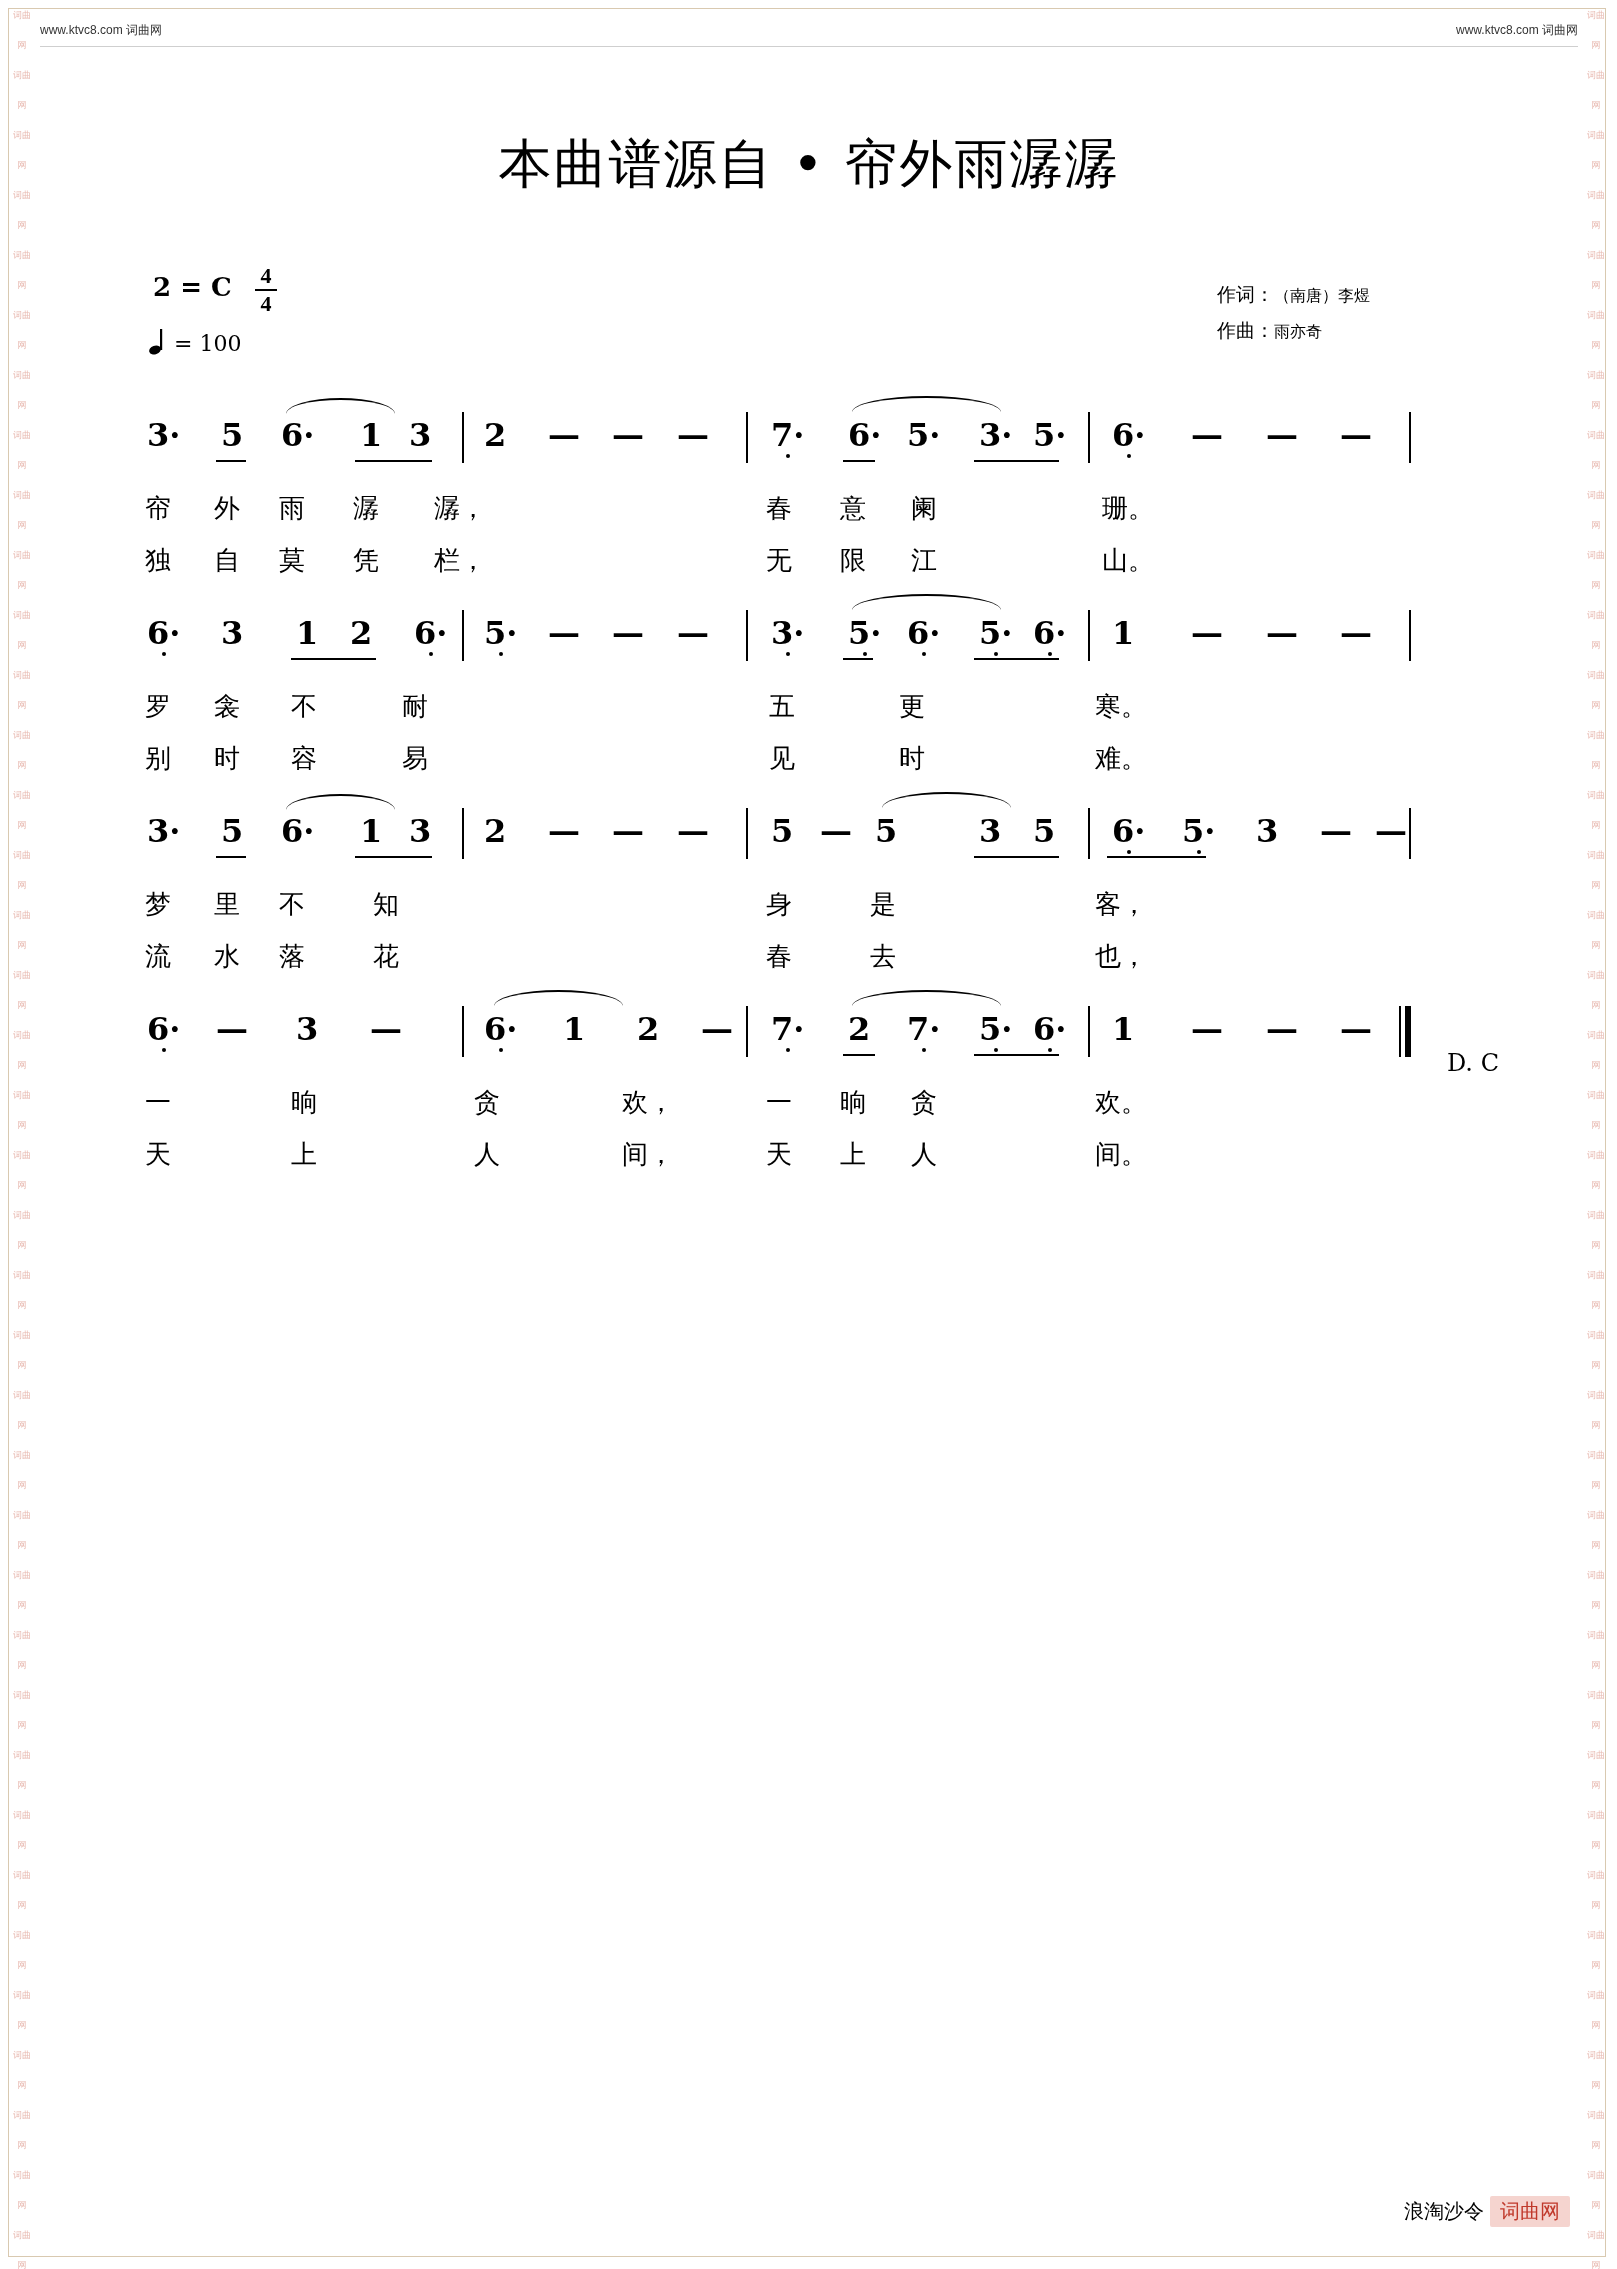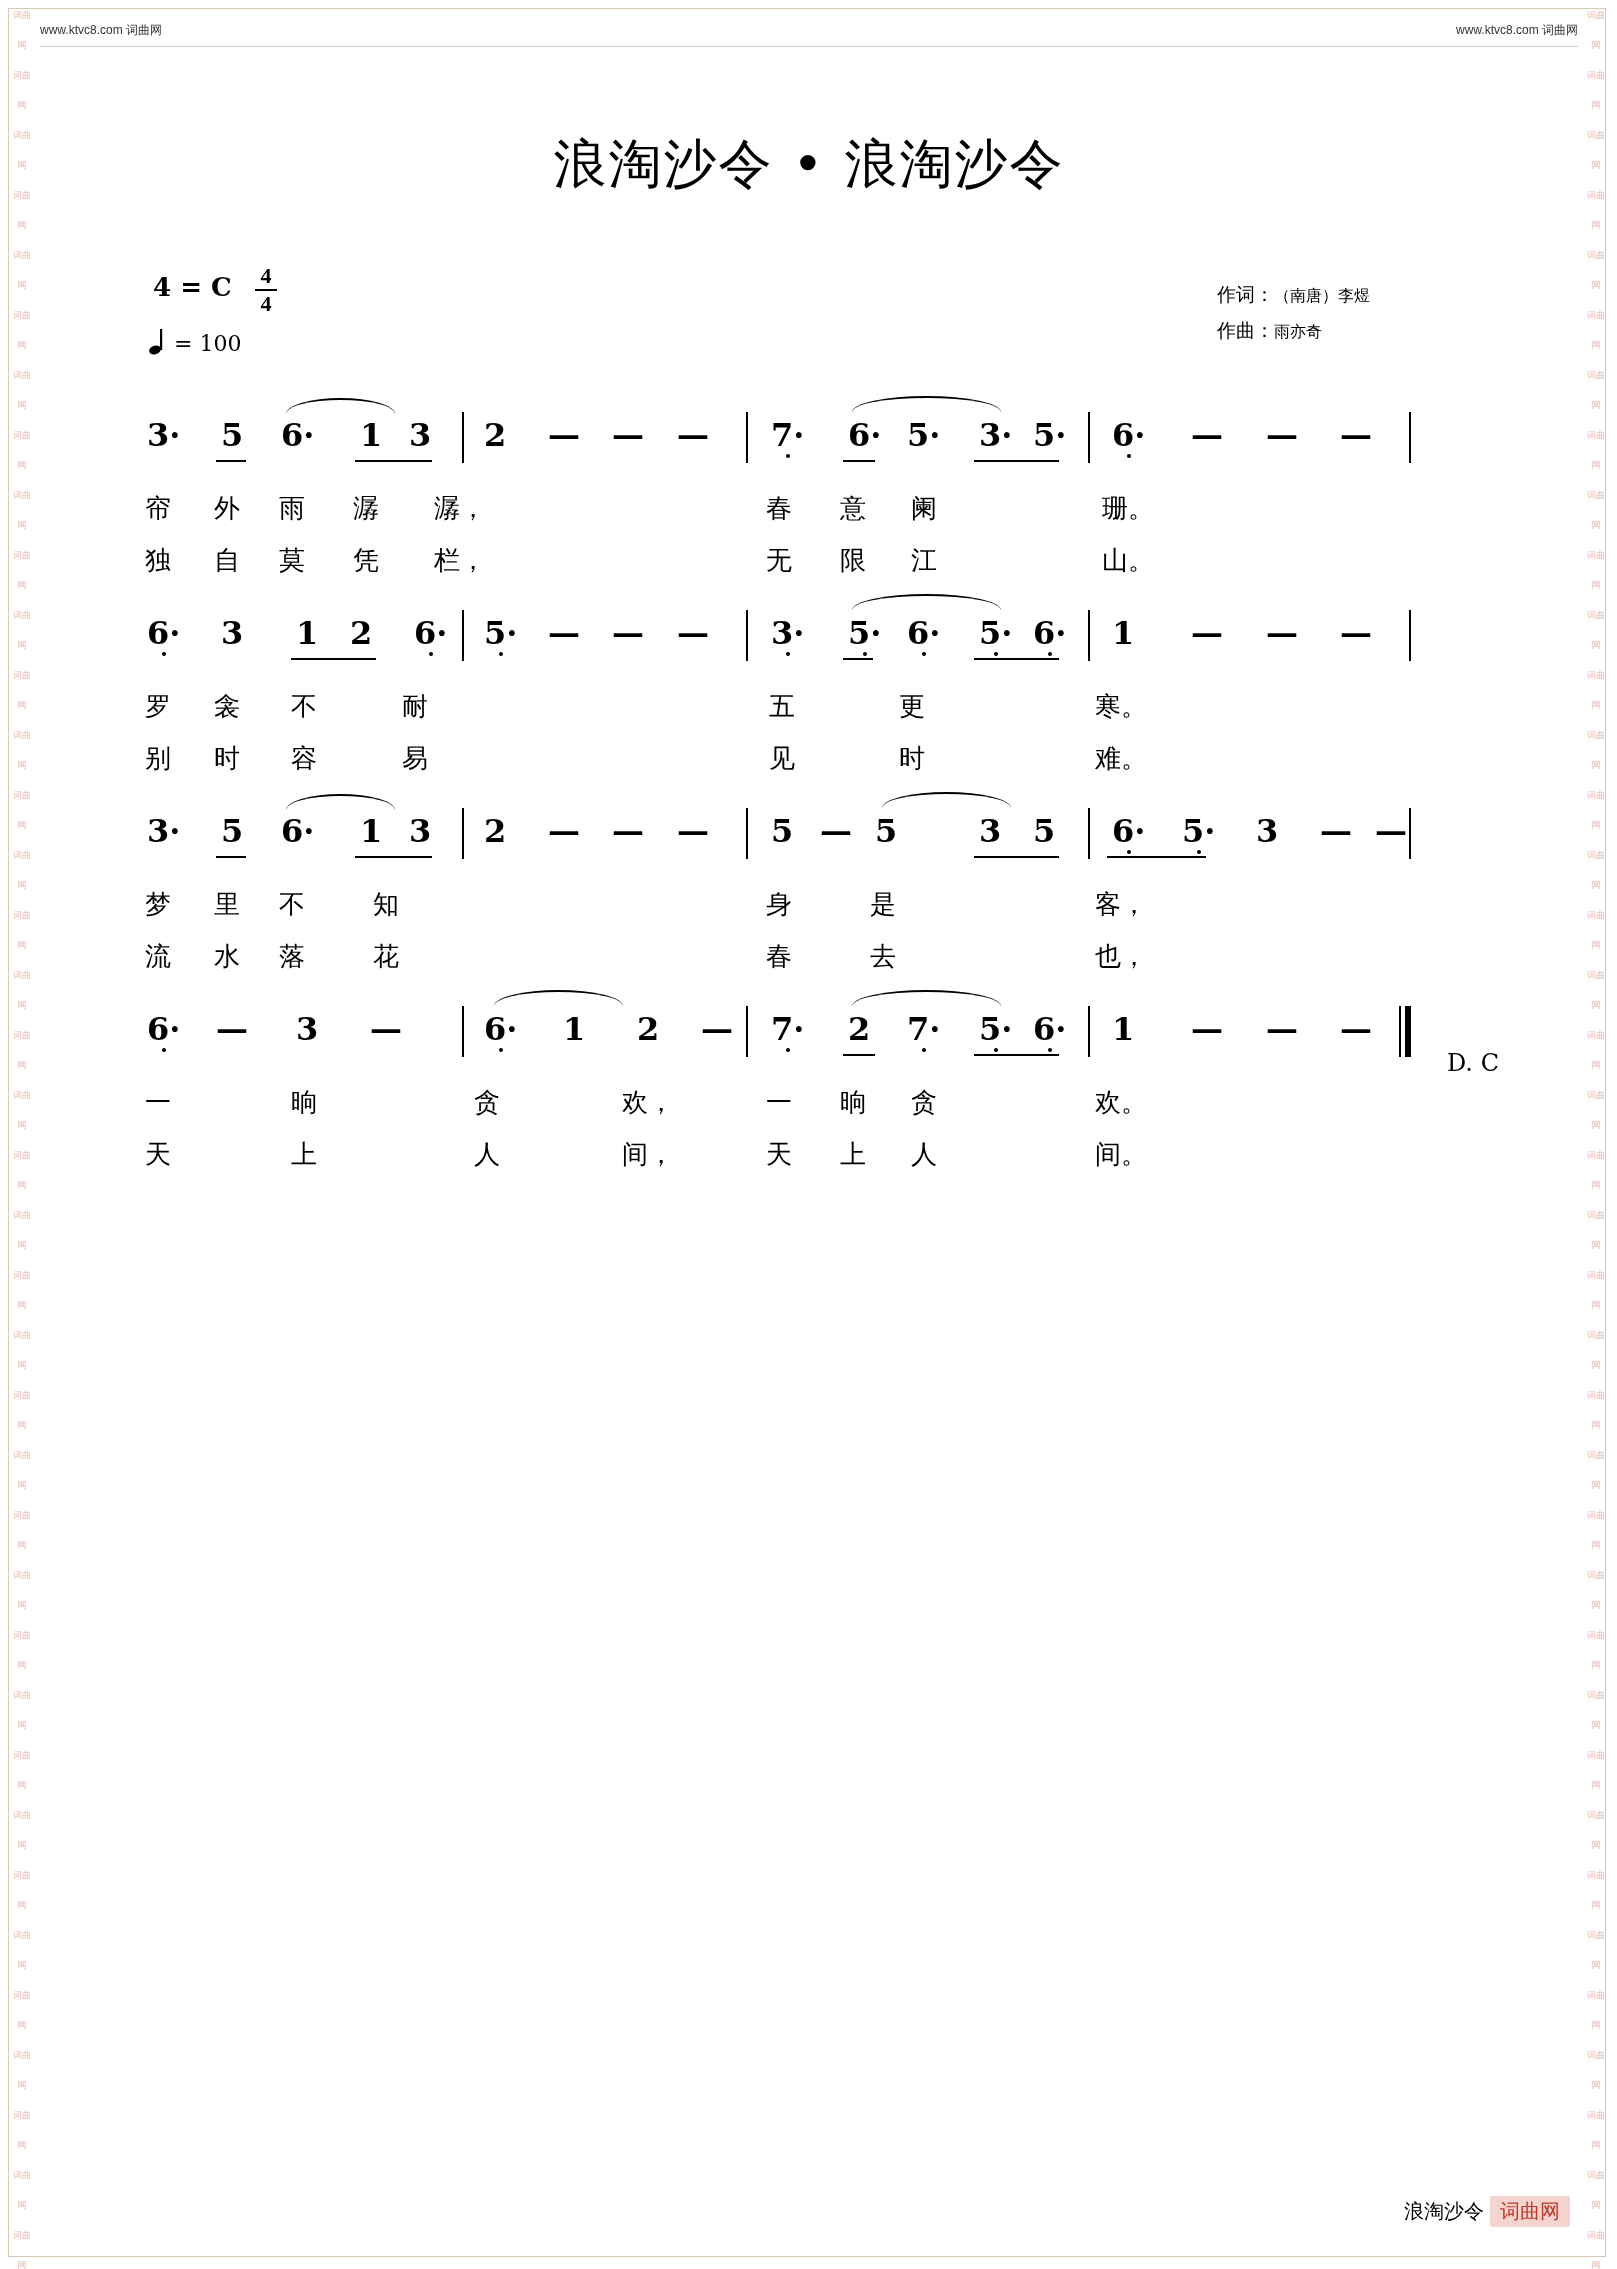--- a/index.html
+++ b/index.html
@@ -253,23 +253,23 @@
     <span>词曲网</span>
 
 </div>
 
 <div class="topbar">
   <div class="tb-left">www.ktvc8.com 词曲网</div>
   <div class="tb-right">www.ktvc8.com 词曲网</div>
 </div>
 <div class="hr-top"></div>
 
-<div class="title">浪淘沙令 • 浪淘沙令</div>
-
-<div class="key-block">4 = C</div>
+<div class="title">本曲谱源自 • 帘外雨潺潺</div>
+
+<div class="key-block">2 = C</div>
 <div class="meter">
   <span class="top">4</span>
   <span class="bar"></span>
   <span class="bot">4</span>
 </div>
 <div class="tempo">
   <svg width="18" height="30" viewBox="0 0 18 30" style="vertical-align:-6px">
     <ellipse cx="6" cy="23" rx="6" ry="4.3" fill="#000" transform="rotate(-20 6 23)"></ellipse>
     <rect x="11" y="2" width="2.2" height="21" fill="#000"></rect>
   </svg>

